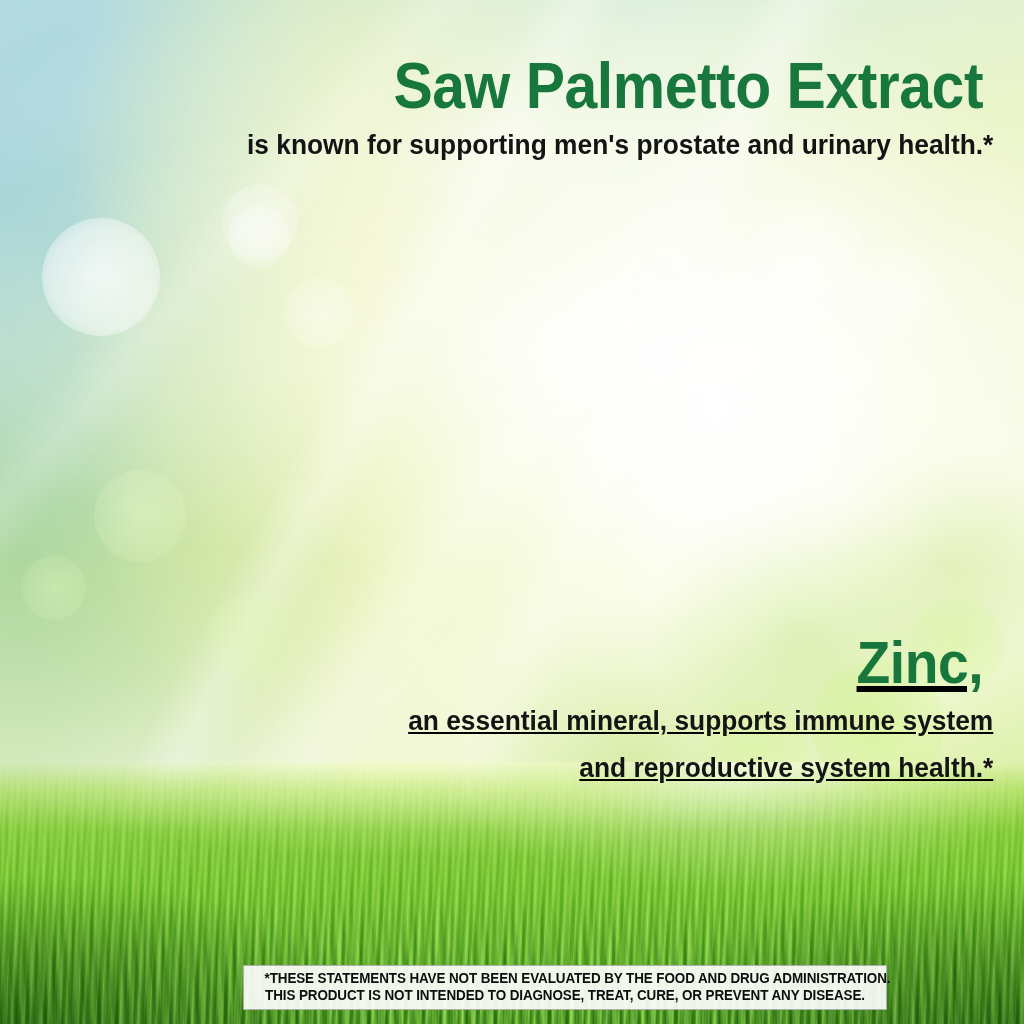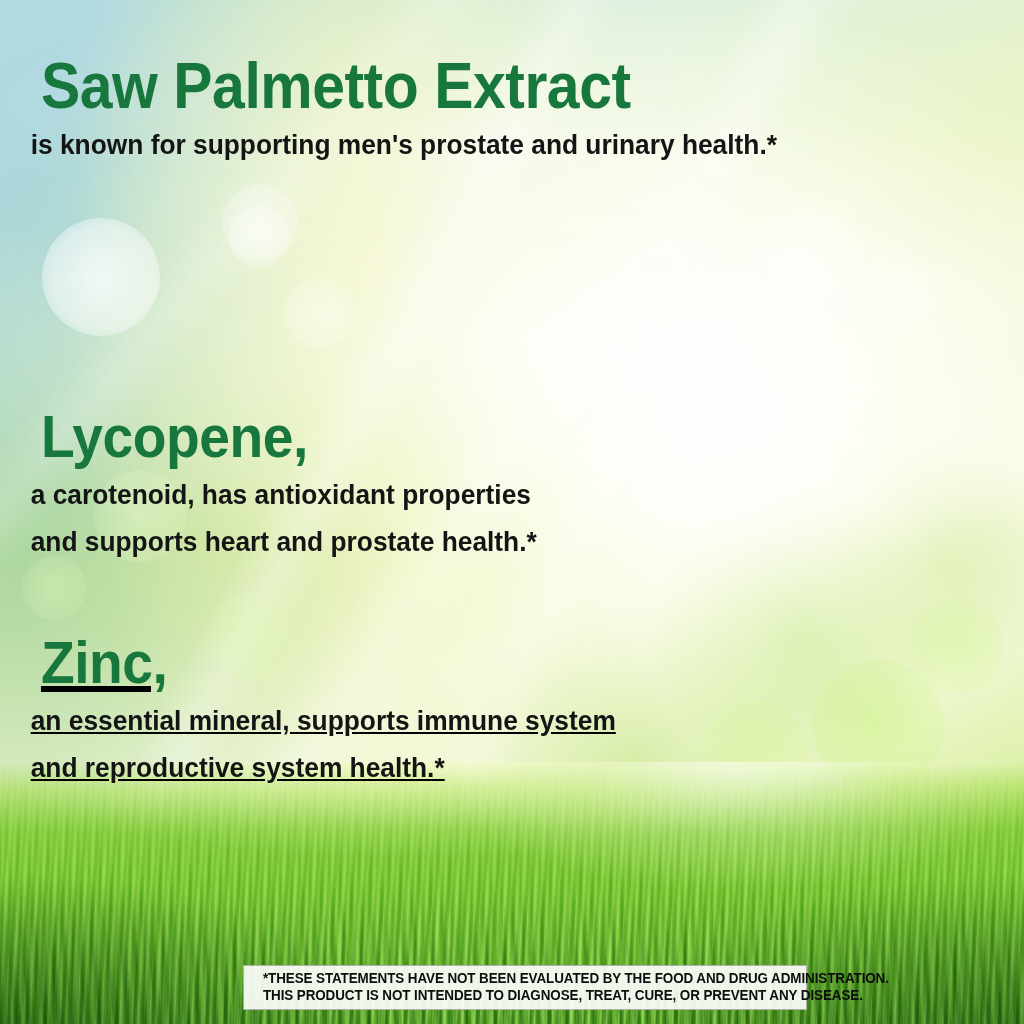--- a/index.html
+++ b/index.html
@@ -257,21 +257,21 @@
   .content {
     position: absolute;
     inset: 0;
     z-index: 10;
   }
 
   .block {
     position: absolute;
     left: 0;
     right: 0;
-    text-align: left;
+    text-align: right;
   }
 
   .heading {
     margin: 0;
     font-family: "Liberation Sans Narrow", "Liberation Sans", sans-serif;
     font-weight: bold;
     color: #17773c;
     letter-spacing: -0.5px;
     line-height: 1.02;
     white-space: nowrap;
@@ -303,21 +303,21 @@
 
   #block-zinc      { top: 632px; text-decoration: underline; }
   #block-zinc .body-text { margin-top: 10px; }
 
   
 
   .disclaimer {
     position: absolute;
     left: 243px;
     top: 965px;
-    width: 564px;
+    width: 644px;
     box-sizing: border-box;
     padding: 4px 8px 5px 8px;
     background: rgba(255, 255, 255, 0.90);
     border: 1px solid rgba(120, 120, 120, 0.55);
     z-index: 20;
     text-align: center;
   }
 
   .disclaimer p {
     margin: 0;
@@ -378,25 +378,20 @@
   </div>
 
   <div class="content">
 
     <div class="block" id="block-saw">
       <h1 class="heading h-main">Saw Palmetto Extract</h1>
       <p class="body-text">is known for supporting men's prostate and urinary health.*</p>
     </div>
 
 
-    <div class="block" id="block-lyco">
-      <h2 class="heading h-sub">Lycopene,</h2>
-      <p class="body-text">a carotenoid, has antioxidant properties</p>
-      <p class="body-text">and supports heart and prostate health.*</p>
-    </div>
 
     <div class="block" id="block-zinc">
       <h2 class="heading h-sub">Zinc,</h2>
       <p class="body-text">an essential mineral, supports immune system</p>
       <p class="body-text">and reproductive system health.*</p>
     </div>
 
   </div>
 
   <div class="disclaimer">

